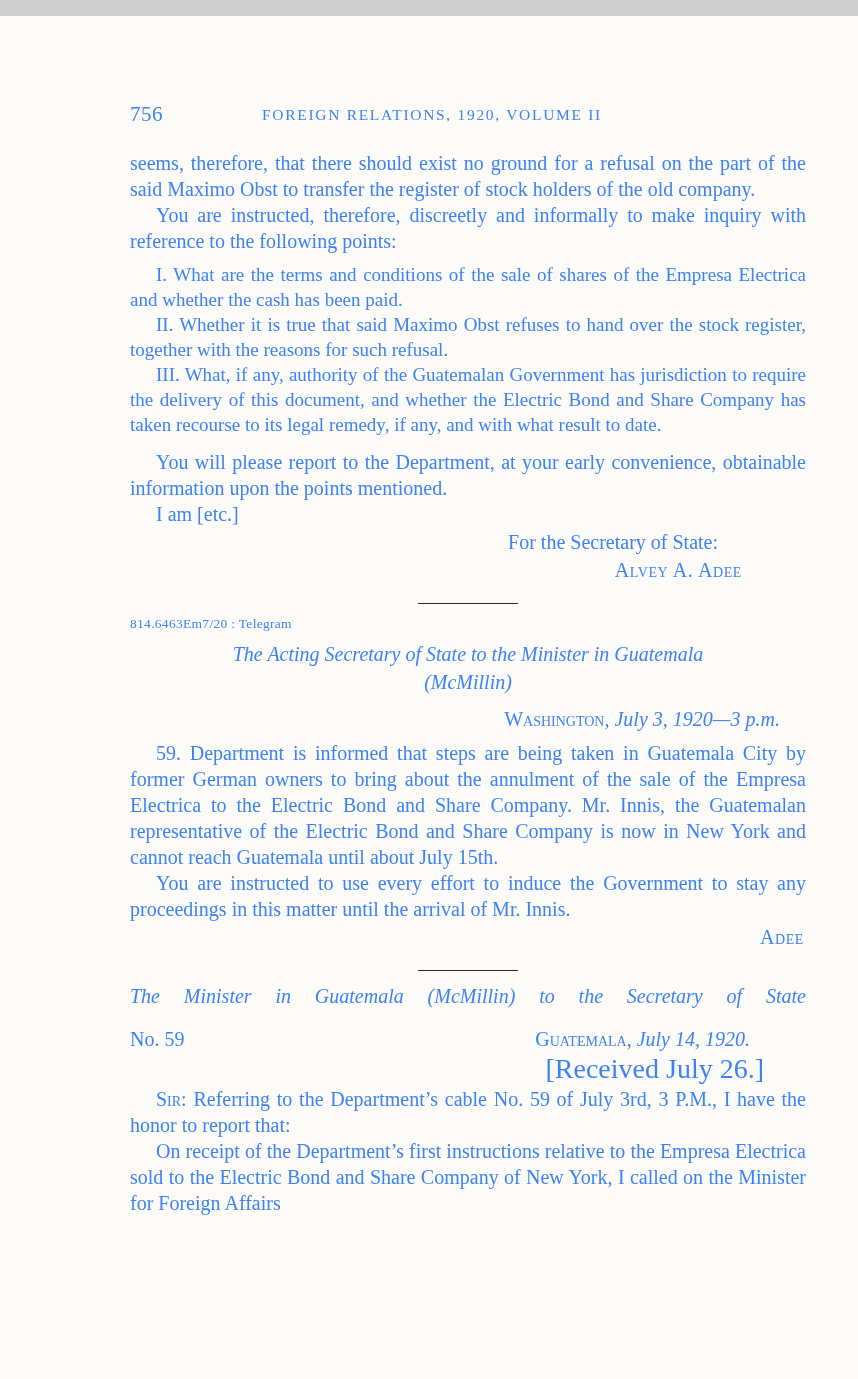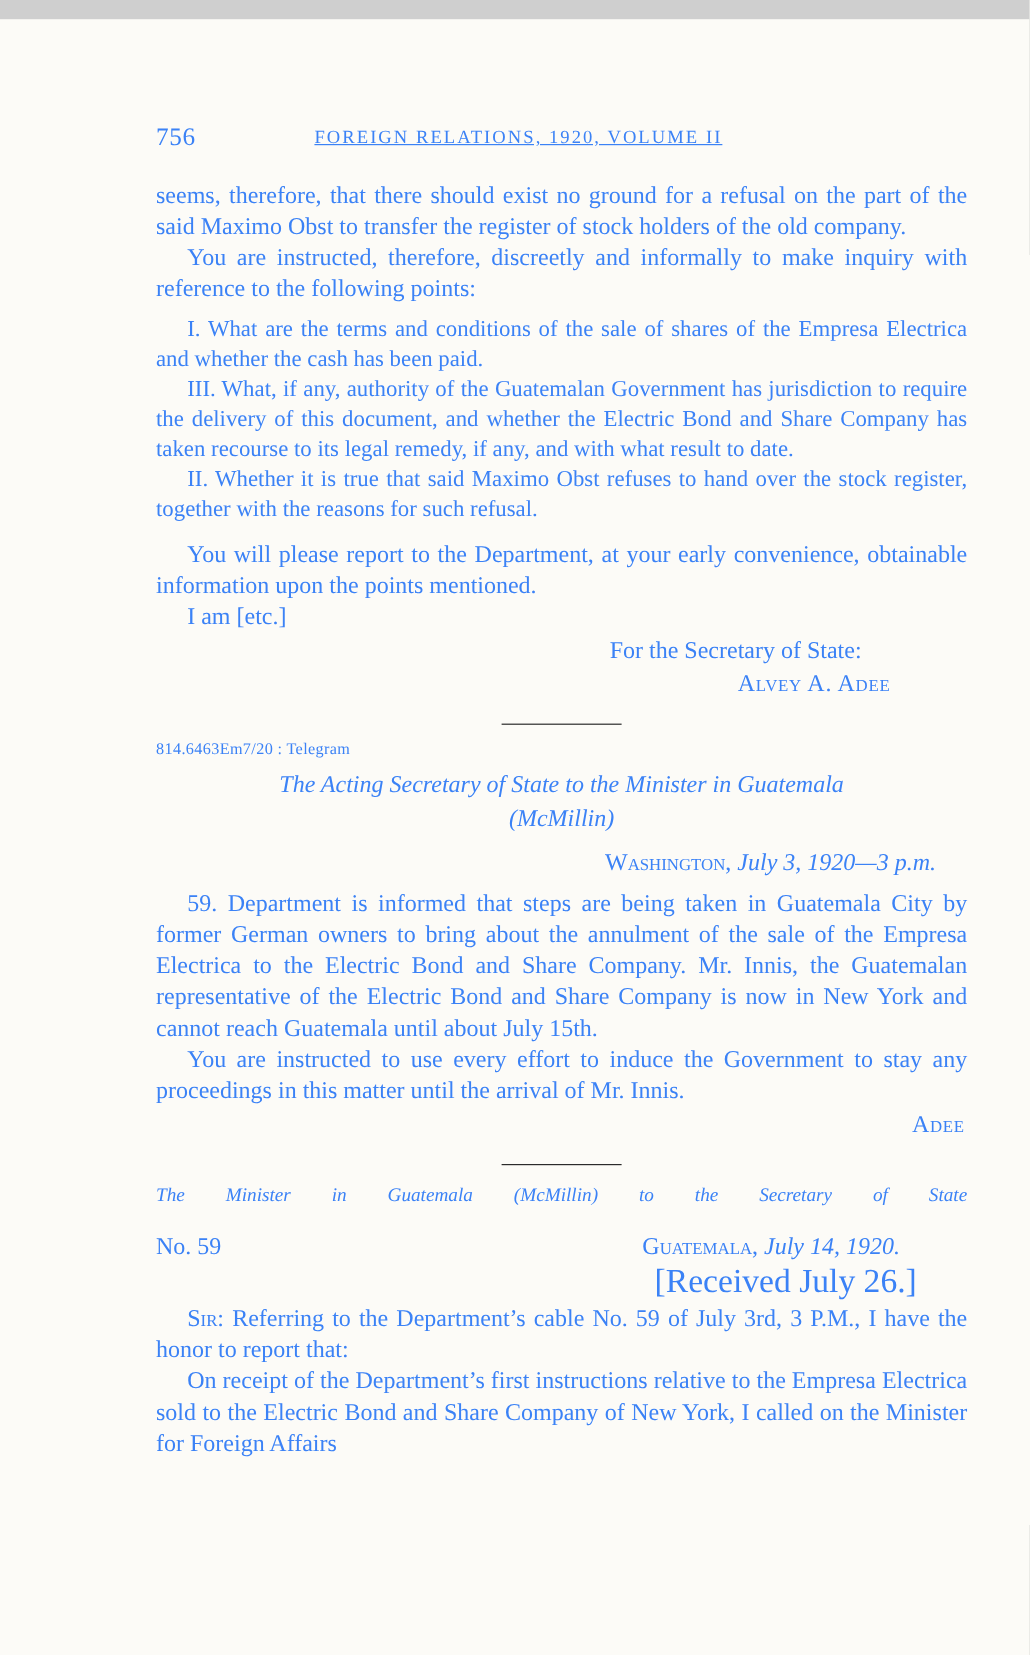--- a/index.html
+++ b/index.html
@@ -20,21 +20,21 @@
     top: 86px;
     width: 676px;
   }
 
   
   .running-header { position: relative; height: 26px; margin-bottom: 22px; }
   .page-num { position: absolute; left: 0; top: 0; font-size: 21px; letter-spacing: 0.5px; }
   .running-title {
     position: absolute; left: calc(50% - 36px); top: 4px;
     transform: translateX(-50%);
-    font-size: 15.5px; letter-spacing: 1.7px; white-space: nowrap; text-decoration: underline;
+    font-size: 15.5px; letter-spacing: 1.7px; white-space: nowrap;
   }
 
   
   .body { font-size: 20px; line-height: 26px; text-align: justify; margin: 0; }
   .indent { text-indent: 26px; }
   .noindent { text-indent: 0; }
 
   .points { margin: 8px 0 12px; }
   .point { font-size: 19px; line-height: 25px; text-align: justify; text-indent: 26px; margin: 0; }
 
@@ -42,21 +42,21 @@
   .signature { font-size: 20px; line-height: 26px; margin: 2px 0 0; text-align: right; padding-right: 64px; letter-spacing: 0.6px; }
   .sig-right { font-size: 20px; line-height: 26px; margin: 2px 0 0; text-align: right; padding-right: 2px; letter-spacing: 0.6px; }
   .sc { font-variant: small-caps; }
   .ital { font-style: italic; }
 
   .rule { width: 100px; border-top: 1.6px solid #2b2b2b; margin: 20px auto 12px; }
 
   .file-ref { font-size: 13.5px; letter-spacing: 0.3px; margin: 0 0 8px; }
 
   .doc-heading { font-style: italic; font-size: 20px; line-height: 28px; text-align: center; margin: 4px 10px 10px; }
-  .doc-heading-spread { font-style: italic; font-size: 16px; line-height: 27px; margin: 8px 0 16px; text-align: justify; text-align-last: justify; }
+  .doc-heading-spread { font-style: italic; font-size: 20px; line-height: 27px; margin: 8px 0 16px; text-align: justify; text-align-last: justify; }
 
   .dateline { font-size: 20px; line-height: 26px; margin: 6px 0 8px; text-align: right; padding-right: 26px; }
 
   .docline { display: flex; justify-content: space-between; align-items: baseline; font-size: 20px; line-height: 27px; margin: 2px 0 2px; }
   .docline .date-part { padding-right: 56px; }
   .received { font-size: 28px; line-height: 27px; text-align: right; padding-right: 42px; margin: 0 0 4px; }
 </style>
 </head>
 <body>
 
@@ -67,22 +67,22 @@
       <span class="page-num">756</span>
       <span class="running-title">FOREIGN RELATIONS, 1920, VOLUME II</span>
     </header>
 
     <section>
       <p class="body noindent">seems, therefore, that there should exist no ground for a refusal on the part of the said Maximo Obst to transfer the register of stock holders of the old company.</p>
       <p class="body indent">You are instructed, therefore, discreetly and informally to make inquiry with reference to the following points:</p>
 
       <div class="points">
         <p class="point">I. What are the terms and conditions of the sale of shares of the Empresa Electrica and whether the cash has been paid.</p>
+        <p class="point">II. Whether it is true that said Maximo Obst refuses to hand over the stock register, together with the reasons for such refusal.</p>
         <p class="point">III. What, if any, authority of the Guatemalan Government has jurisdiction to require the delivery of this document, and whether the Electric Bond and Share Company has taken recourse to its legal remedy, if any, and with what result to date.</p>
-        <p class="point">II. Whether it is true that said Maximo Obst refuses to hand over the stock register, together with the reasons for such refusal.</p>
       </div>
 
       <p class="body indent">You will please report to the Department, at your early convenience, obtainable information upon the points mentioned.</p>
       <p class="body indent">I am [etc.]</p>
       <p class="closing">For the Secretary of State:</p>
       <p class="signature sc">Alvey A. Adee</p>
     </section>
 
     <div class="rule"></div>
 

